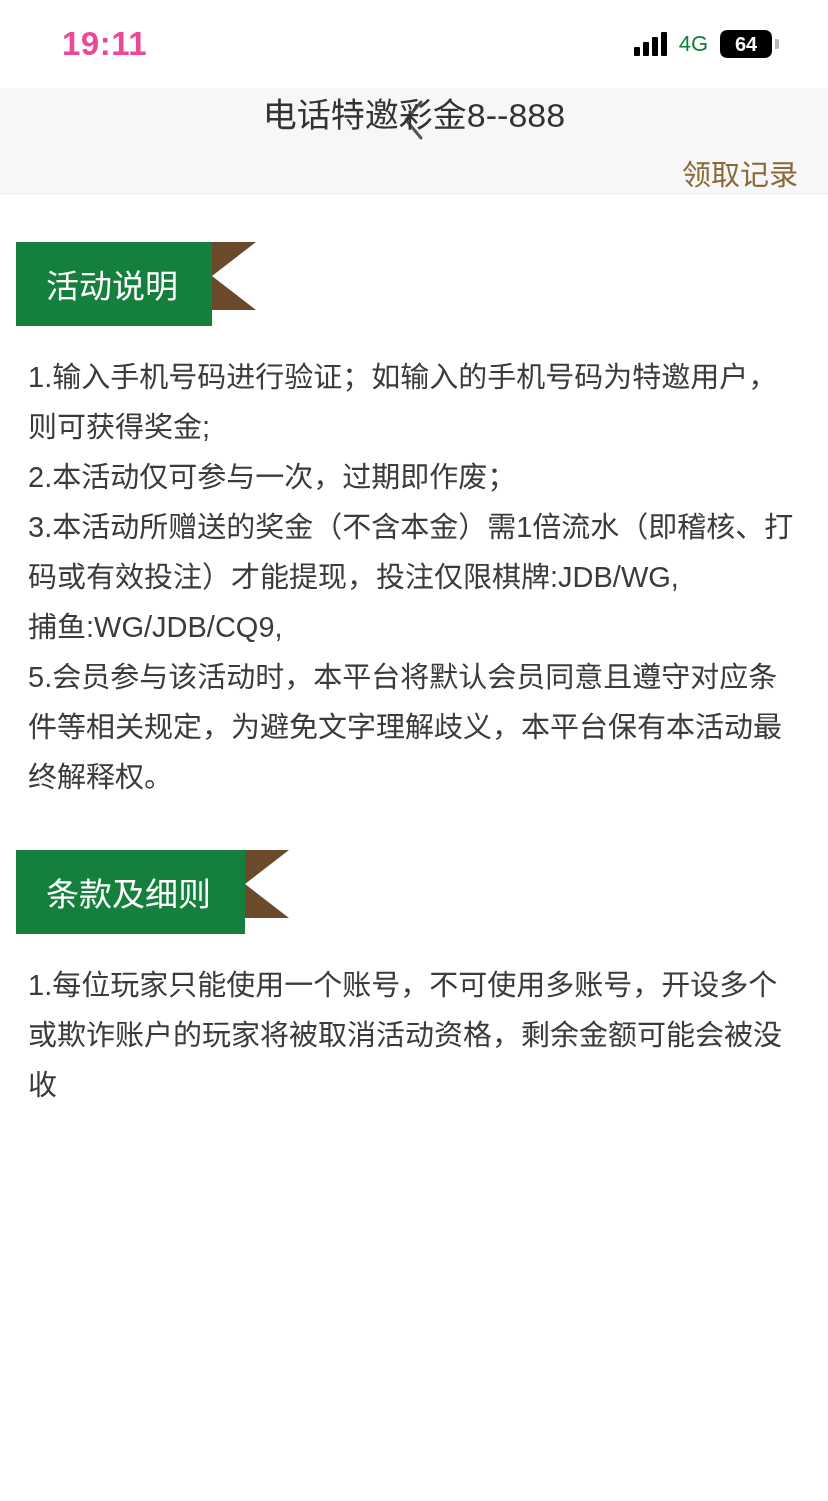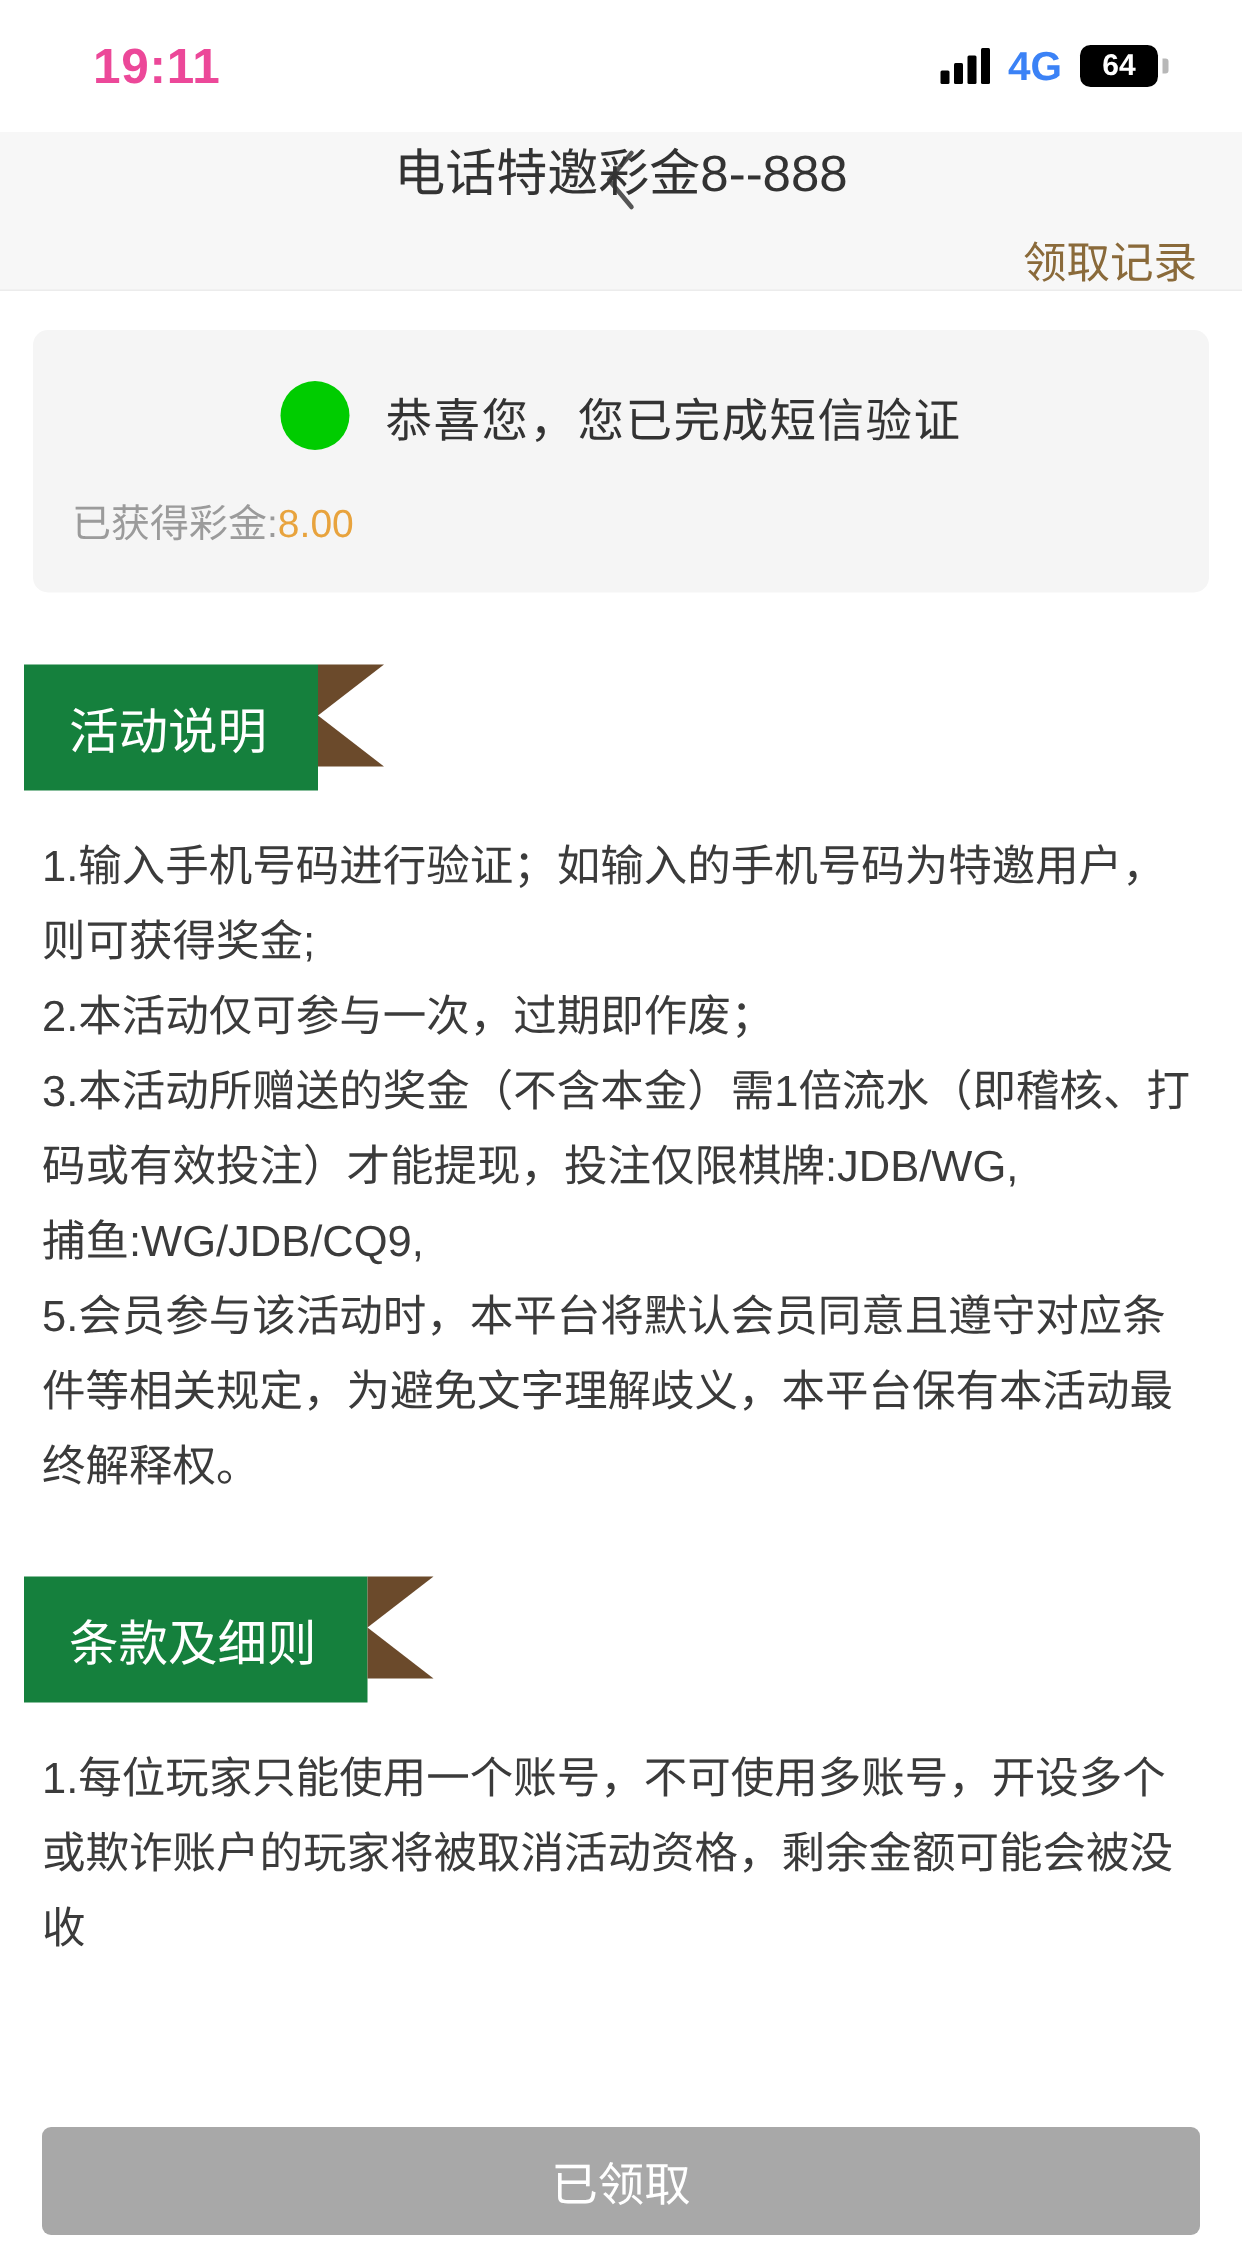--- a/index.html
+++ b/index.html
@@ -46,23 +46,23 @@
     display: block;
     width: 6px;
     background: #000000;
     border-radius: 1px;
   }
   .signal-bars i:nth-child(1) { height: 9px; }
   .signal-bars i:nth-child(2) { height: 14px; }
   .signal-bars i:nth-child(3) { height: 19px; }
   .signal-bars i:nth-child(4) { height: 24px; }
   .net-label {
-    font-size: 27px;
-    font-weight: bold;
-    color: #3b82f6;
+    font-size: 22px;
+    font-weight: normal;
+    color: #15803d;
   }
   .battery {
     position: relative;
     width: 52px;
     height: 28px;
     background: #000000;
     border-radius: 7px;
     display: flex;
     align-items: center;
     justify-content: center;
@@ -259,29 +259,20 @@
         <polyline points="20,4 5,22 20,40" fill="none" stroke="#555555" stroke-width="3" stroke-linecap="round" stroke-linejoin="round"></polyline>
       </svg>
     </span>
   </div>
   <div class="nav-title">电话特邀彩金8--888</div>
   <div class="nav-action">领取记录</div>
 </div>
 
 <div class="page">
 
-  <div class="result-card">
-    <div class="result-top">
-      <span class="green-dot"></span>
-      <span class="result-msg">恭喜您，您已完成短信验证</span>
-    </div>
-    <div class="result-sub">
-      <span>已获得彩金:</span><span class="amount">8.00</span>
-    </div>
-  </div>
 
   <div>
     <div class="ribbon">活动说明</div>
     <div class="body-text">
       <p>1.输入手机号码进行验证；如输入的手机号码为特邀用户，则可获得奖金;</p>
       <p>2.本活动仅可参与一次，过期即作废；</p>
       <p>3.本活动所赠送的奖金（不含本金）需1倍流水（即稽核、打码或有效投注）才能提现，投注仅限棋牌:JDB/WG,</p>
       <p>捕鱼:WG/JDB/CQ9,</p>
       <p>5.会员参与该活动时，本平台将默认会员同意且遵守对应条件等相关规定，为避免文字理解歧义，本平台保有本活动最终解释权。</p>
     </div>
@@ -289,16 +280,13 @@
 
   <div>
     <div class="ribbon">条款及细则</div>
     <div class="body-text">
       <p>1.每位玩家只能使用一个账号，不可使用多账号，开设多个或欺诈账户的玩家将被取消活动资格，剩余金额可能会被没收</p>
     </div>
   </div>
 
   <div class="fade-mask"></div>
 
-  <div class="bottom-bar">
-    <button class="claim-button">已领取</button>
-  </div>
 </div>
 
 </body></html>

